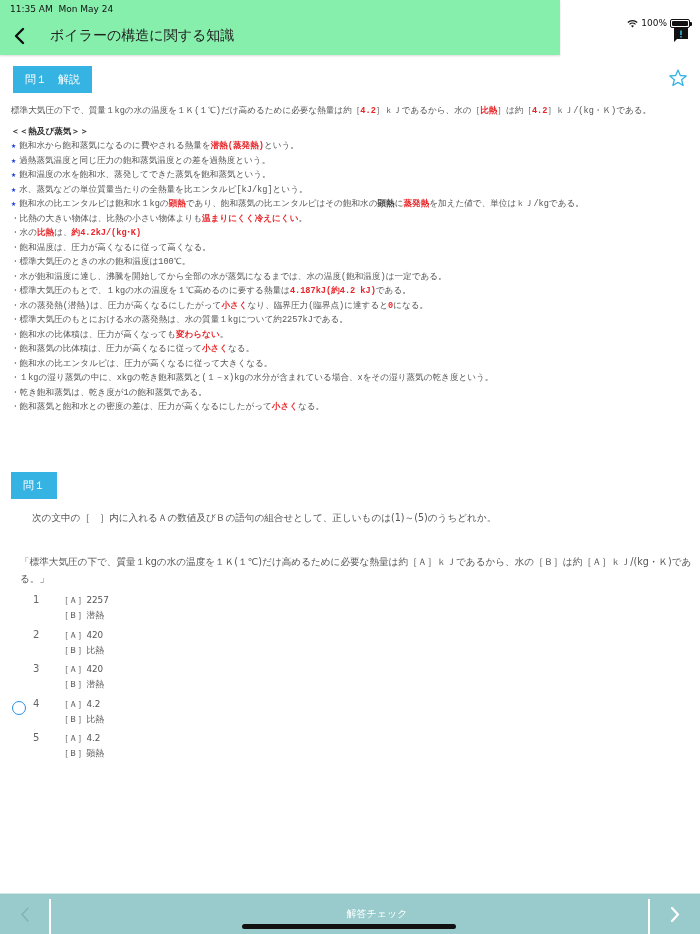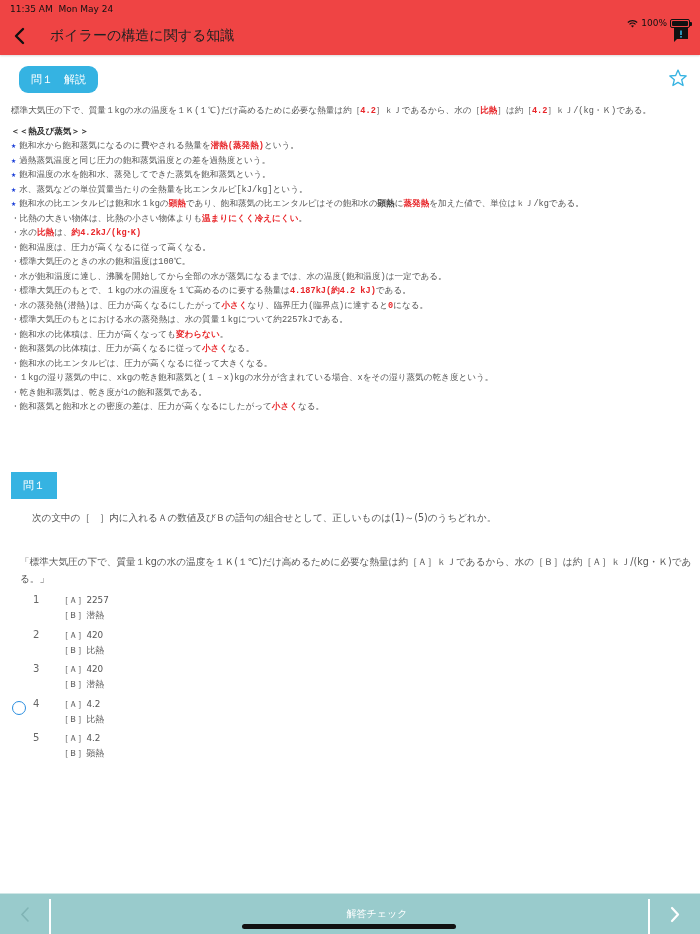--- a/index.html
+++ b/index.html
@@ -1,34 +1,34 @@
 <!DOCTYPE html>
 <html><head>
   <meta charset="utf-8">
   <style>
     * { box-sizing: border-box; margin: 0; padding: 0; }
     html, body { width: 700px; height: 934px; overflow: hidden; background: #ffffff; }
     body { font-family: "DejaVu Sans", "Liberation Sans", sans-serif; color: #555; position: relative; }
 
-    .header { position: absolute; left: 0; top: 0; width: 700px; height: 55px; background: #ef4444; box-shadow: 0 1px 2px rgba(0,0,0,0.15); }
+    .header { position: absolute; left: 0; top: 0; width: 560px; height: 55px; background: #86efac; box-shadow: 0 1px 2px rgba(0,0,0,0.15); }
     .status-bar { position: absolute; left: 0; top: 0; width: 700px; height: 18px; font-size: 9px; color: #111; }
     .status-time { position: absolute; left: 10px; top: 4px; }
     .status-right { position: absolute; right: 10px; top: 3px; display: flex; align-items: center; gap: 3px; font-size: 9px; margin-top: 15px; }
     .battery { width: 20px; height: 9px; border: 1px solid #111; border-radius: 2px; position: relative; padding: 1px; }
     .battery .fill { width: 100%; height: 100%; background: #111; border-radius: 1px; }
     .battery::after { content: ""; position: absolute; right: -3px; top: 2px; width: 2px; height: 4px; background: #111; border-radius: 0 1px 1px 0; }
     .nav-bar { position: absolute; left: 0; top: 18px; width: 700px; height: 37px; }
     .back-btn { position: absolute; left: 10px; top: 6px; width: 22px; height: 24px; cursor: pointer; }
     .nav-title { position: absolute; left: 50px; top: 9px; font-size: 14px; color: #222; }
     .report-btn { position: absolute; right: 11px; top: 9px; width: 16px; height: 16px; cursor: pointer; }
 
     .content { position: absolute; left: 0; top: 55px; width: 700px; height: 838px; overflow: hidden; }
 
     .tag { display: inline-block; background: #35b3e2; color: #fff; font-size: 11px; padding: 0 12px; height: 27px; line-height: 27px; }
-    .tag-explain { position: absolute; left: 19px; top: 11px; border-radius: 9px; }
+    .tag-explain { position: absolute; left: 13px; top: 11px; }
     .star-btn { position: absolute; right: 12px; top: 13px; width: 20px; height: 20px; cursor: pointer; }
 
     .explain { position: absolute; left: 11px; top: 49px; width: 680px; font-size: 8.6px; line-height: 14.5px; color: #555; font-family: Liberation Mono, monospace; }
     .explain .p1 { margin-bottom: 6px; }
     .explain .sec-title { font-weight: bold; color: #333; }
     .hl { color: #e8262a; font-weight: bold; }
     .b { font-weight: bold; color: #444; }
     .bstar { color: #1a3ed8; margin-right: 3px; }
 
     .tag-q { position: absolute; left: 11px; top: 417px; }

